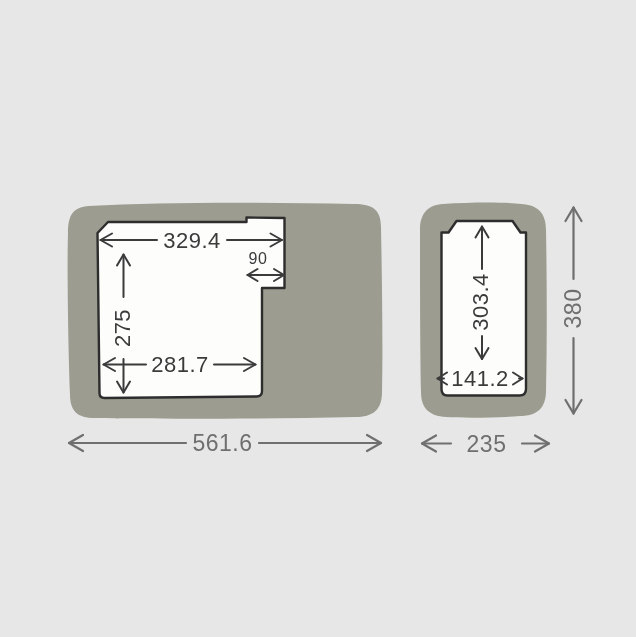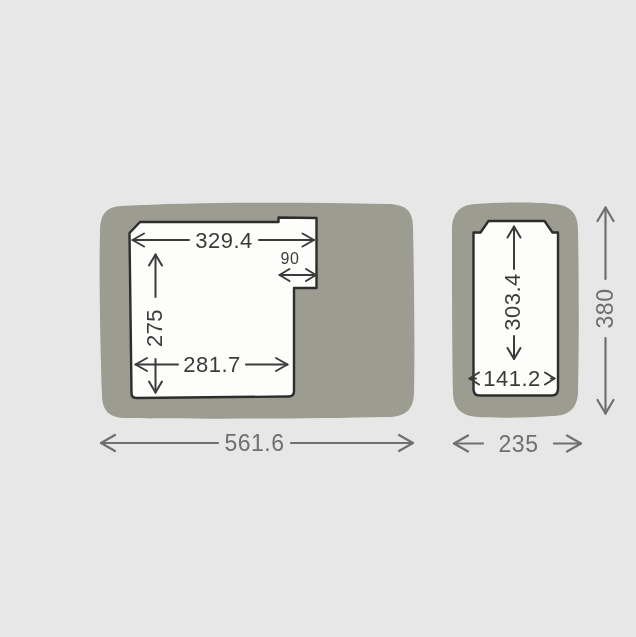--- a/index.html
+++ b/index.html
@@ -9,21 +9,20 @@
     height: 637px;
     background: #e7e7e7;
     font-family: "Liberation Sans", sans-serif;
     overflow: hidden;
   }
   .canvas {
     position: relative;
     width: 508px;
     height: 637px;
     background: #e7e7e7;
-    margin-left: 32px;
   }
   svg { display: block; }
 
   .body-shape {
     fill: #9c9c90;
     stroke: none;
   }
   .liner-shape {
     fill: #fdfdfb;
     stroke: #2d2d2d;

